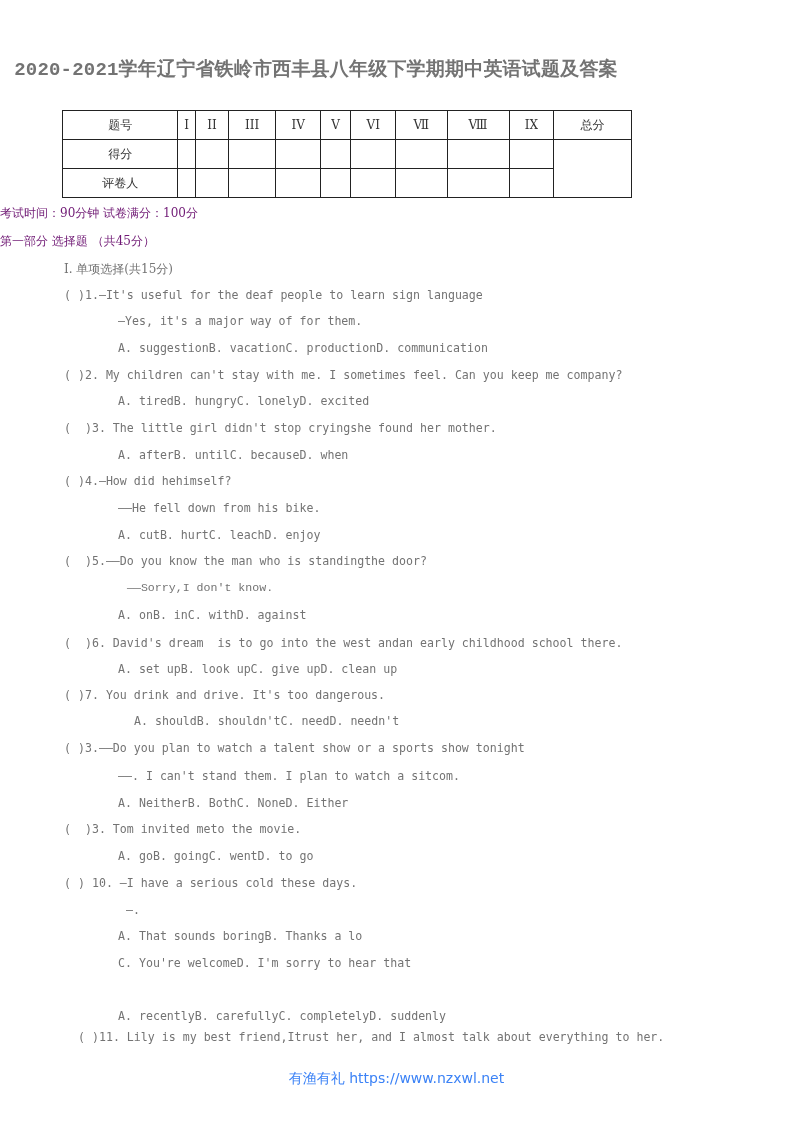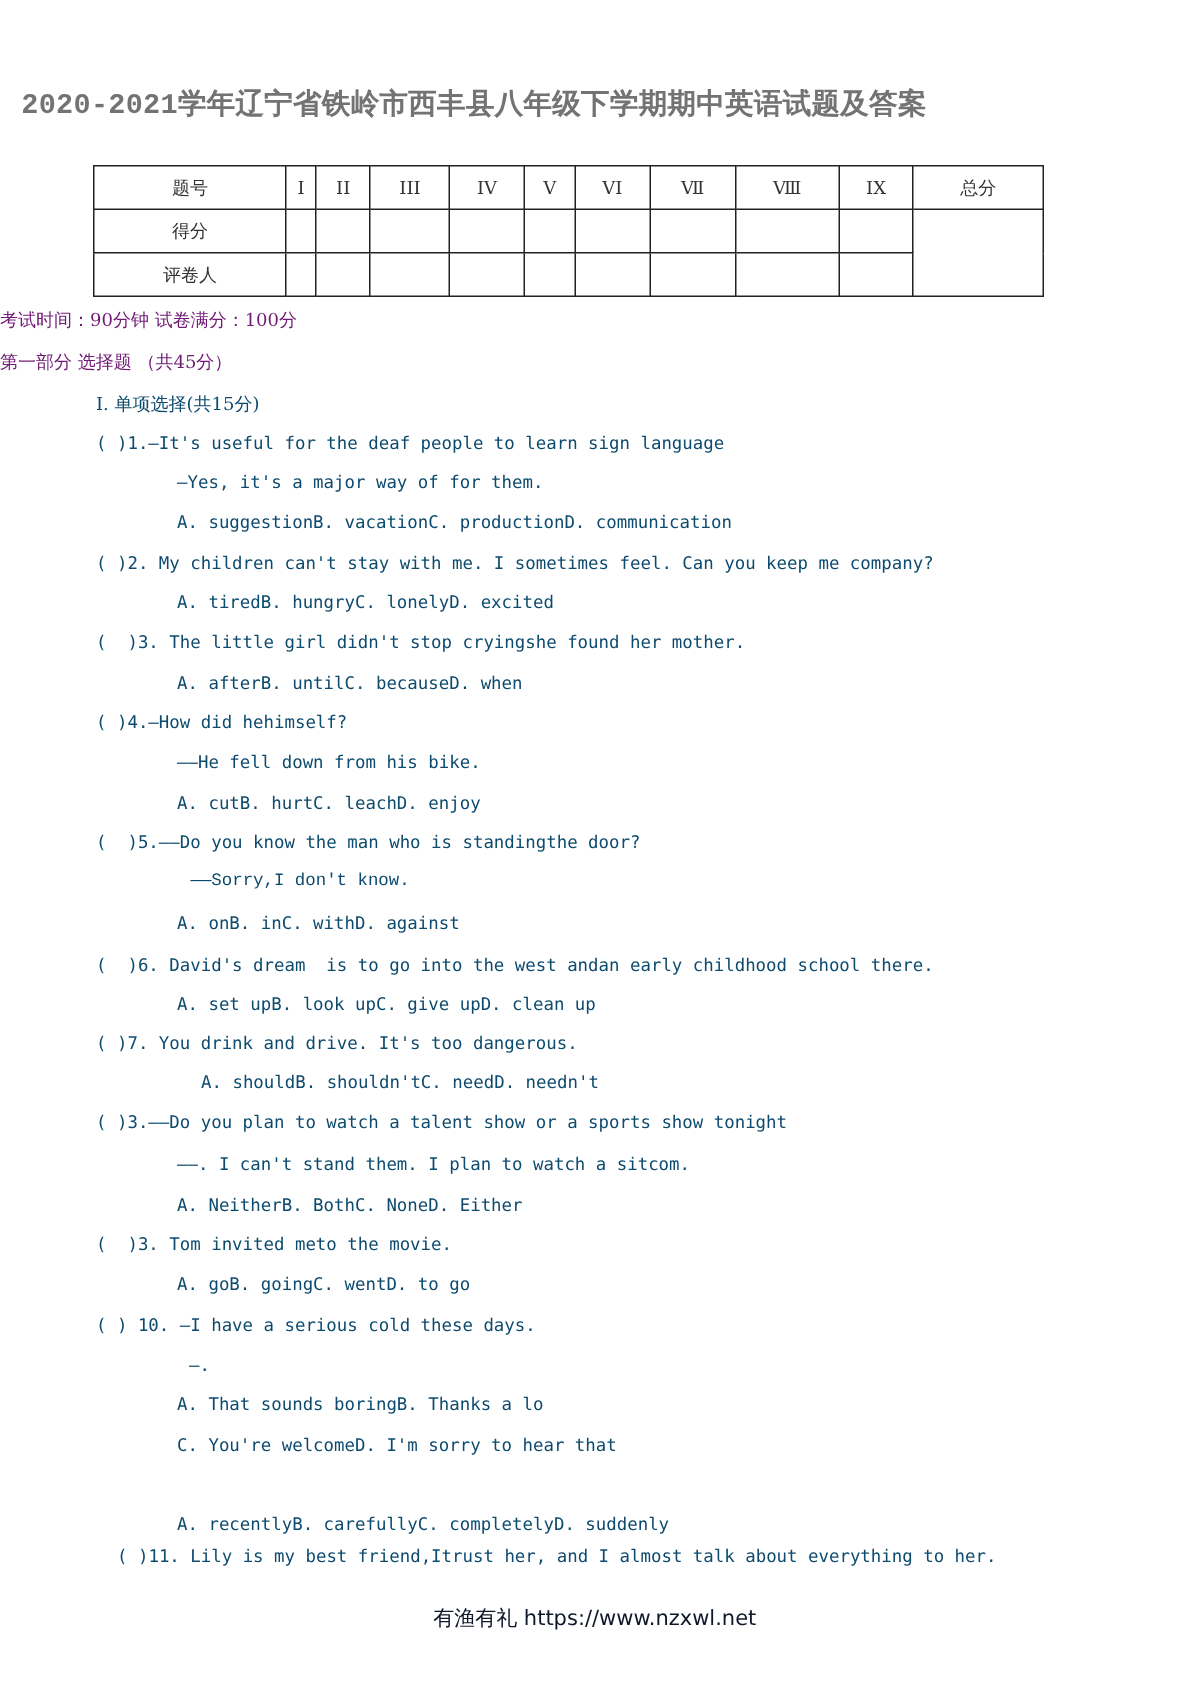--- a/index.html
+++ b/index.html
@@ -1,28 +1,28 @@
 <!DOCTYPE html>
 <html><head>
 <meta charset="utf-8">
 <style>
   html, body { margin: 0; padding: 0; background: #ffffff; }
   body { width: 793px; height: 1121px; position: relative; overflow: hidden;
          font-family: "DejaVu Serif", "Liberation Serif", serif; color: #222; }
   .title { position: absolute; top: 56px; left: 0; width: 632px; text-align: center;
            font-size: 19px; font-weight: bold; color: #737373; letter-spacing: 0.2px; font-family: Liberation Mono, monospace; }
-  table.score { position: absolute; top: 110px; left: 62px; width: 634px; height: 86px;
+  table.score { position: absolute; top: 110px; left: 62px; width: 570px; height: 86px;
                 border-collapse: collapse; font-size: 12px; }
   table.score td { border: 1px solid #222; text-align: center; color: #333; padding: 0; height: 28px; }
   .meta { position: absolute; left: 0; width: 733px; text-align: left; font-size: 12px; color: #701a75; }
   .line { position: absolute; font-family: "DejaVu Sans Mono", "Liberation Mono", monospace;
-          font-size: 11.6px; color: #0c4a6e; white-space: pre; text-align: center; }
+          font-size: 11.6px; color: #737373; white-space: pre; text-align: center; }
   .sec { font-family: "DejaVu Serif", serif; font-size: 12px; }
   .footer { position: absolute; top: 1070px; left: 0; width: 793px; text-align: center;
-            font-family: "DejaVu Sans", sans-serif; font-size: 14px; color: #0f172a; }
+            font-family: "DejaVu Sans", sans-serif; font-size: 14px; color: #3b82f6; }
 </style>
 </head>
 <body>
 
 <div class="title">2020-2021学年辽宁省铁岭市西丰县八年级下学期期中英语试题及答案</div>
 
 <table class="score">
   <tbody>
       <tr>
     <td>题号</td>

